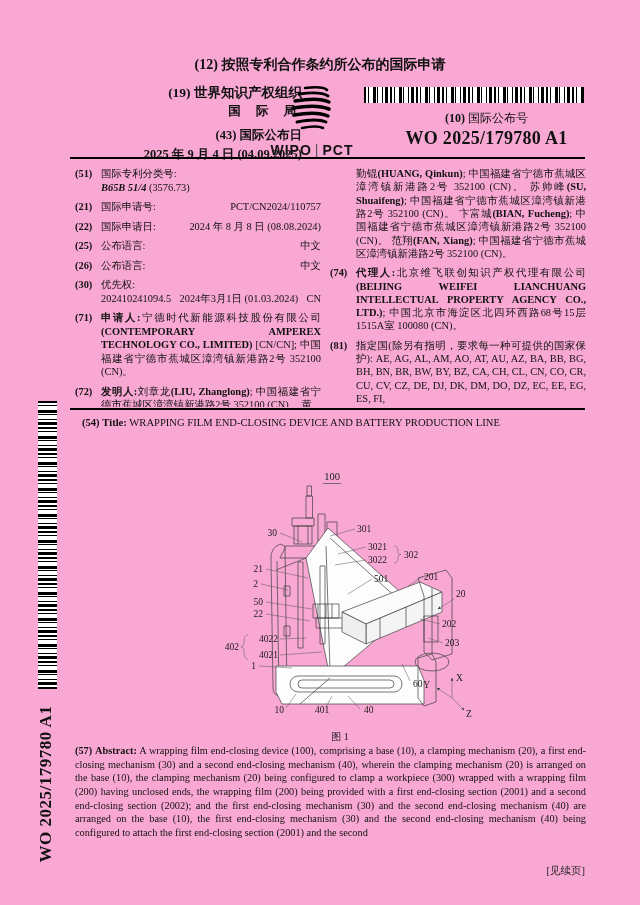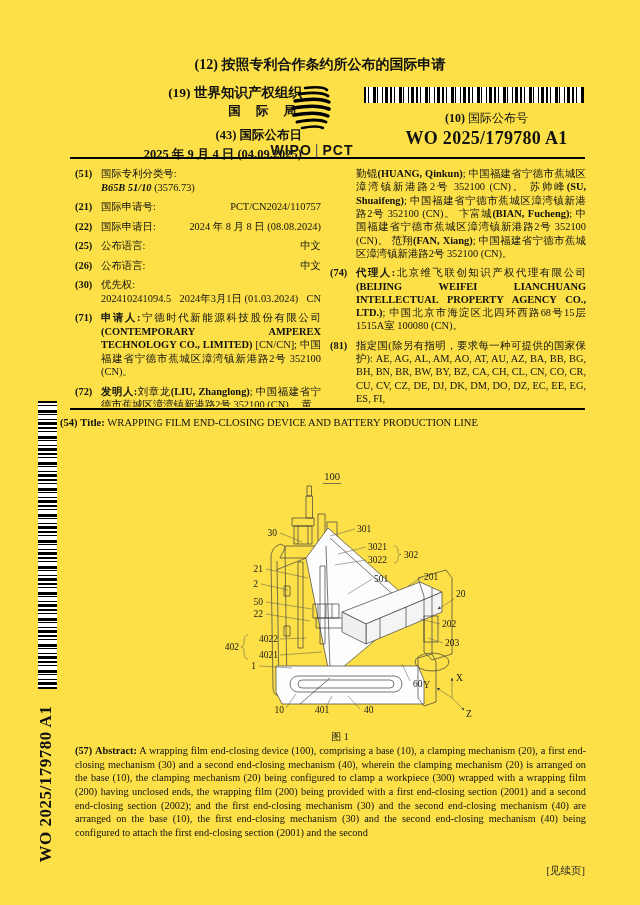--- a/index.html
+++ b/index.html
@@ -1,16 +1,16 @@
 <!DOCTYPE html>
 <html><head>
 <meta charset="utf-8">
 <style>
   html,body{margin:0;padding:0;background:#e8e8e8;}
-  .page{position:relative;width:640px;height:905px;background:#fde047;margin:0 auto;
+  .page{position:relative;width:640px;height:905px;background:#f9a8d4;margin:0 auto;
         font-family:"Liberation Serif","DejaVu Serif",serif;color:#111;overflow:hidden;}
   .b{font-weight:bold;}
   .i{font-style:italic;}
   
   .line12{position:absolute;top:56px;left:0;width:640px;text-align:center;font-size:14px;font-weight:bold;}
   .hdr-left{position:absolute;top:84px;left:92px;width:210px;text-align:right;font-weight:bold;}
   .hdr-left .r1{font-size:13.5px;}
   .hdr-left .r2{font-size:12.5px;letter-spacing:6px;margin-top:1px;}
   .hdr-left .r3{font-size:12.5px;margin-top:7px;}
   .hdr-left .r4{font-size:12.5px;margin-top:2px;}
@@ -32,21 +32,21 @@
   .col-right{left:330px;width:256px;height:240px;line-height:1.28;}
   .fld{display:flex;margin-bottom:6px;}
   .fld .num{flex:0 0 26px;font-weight:bold;}
   .fld .cnt{flex:1;text-align:justify;}
   .kv{display:flex;}
   .kv .v{margin-left:auto;text-align:right;}
   .prio-line{display:flex;justify-content:space-between;}
   .cont-par{padding-left:26px;text-align:justify;margin-bottom:6px;}
   
   .rule2{position:absolute;top:408px;left:70px;width:515px;height:2px;background:#000;}
-  .title-en{position:absolute;top:417px;left:60px;width:510px;font-size:10.6px;}
+  .title-en{position:absolute;top:417px;left:82px;width:510px;font-size:10.6px;}
   .title-cn{position:absolute;top:437px;left:75px;width:510px;font-size:11.5px;}
   
   .barcode-side{position:absolute;top:401px;left:38px;width:19px;height:288px;
     background:repeating-linear-gradient(180deg,#000 0 2px,#fff 2px 4px,#000 4px 5px,#fff 5px 9px,
     #000 9px 12px,#fff 12px 13px,#000 13px 14px,#fff 14px 18px,#000 18px 19px,#fff 19px 21px,
     #000 21px 24px,#fff 24px 26px);}
   .side-pubno{position:absolute;left:-43px;top:773px;width:180px;height:22px;
     transform:rotate(-90deg);transform-origin:center;text-align:center;
     font-weight:bold;font-size:17px;white-space:nowrap;letter-spacing:0.5px;}
   
@@ -93,21 +93,21 @@
     <div class="pubno-value">WO 2025/179780 A1</div>
   </div>
 
   <div class="rule1"></div>
 
   <div class="col col-left">
     <div class="fld">
       <span class="num">(51)</span>
       <span class="cnt">
         <span>国际专利分类号:</span><br>
-        <span class="b i">B65B 51/10</span><span> (3576.73)</span>
+        <span class="b i">B65B 51/4</span><span> (3576.73)</span>
       </span>
     </div>
     <div class="fld">
       <span class="num">(21)</span>
       <span class="cnt kv">
           <span>国际申请号:</span>
           <span class="v">PCT/CN2024/110757</span>
         </span>
     </div>
     <div class="fld">

